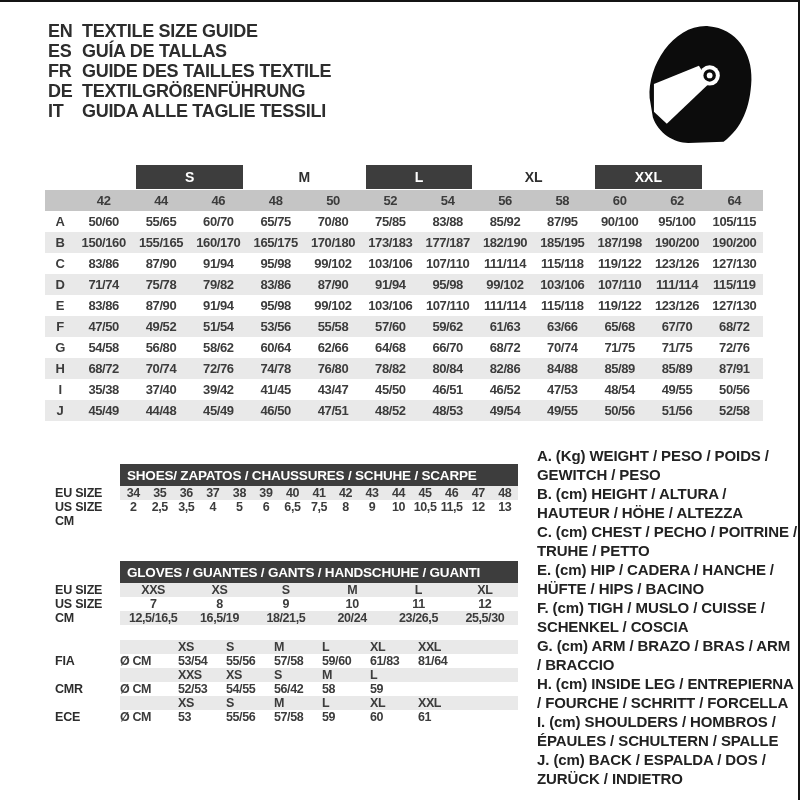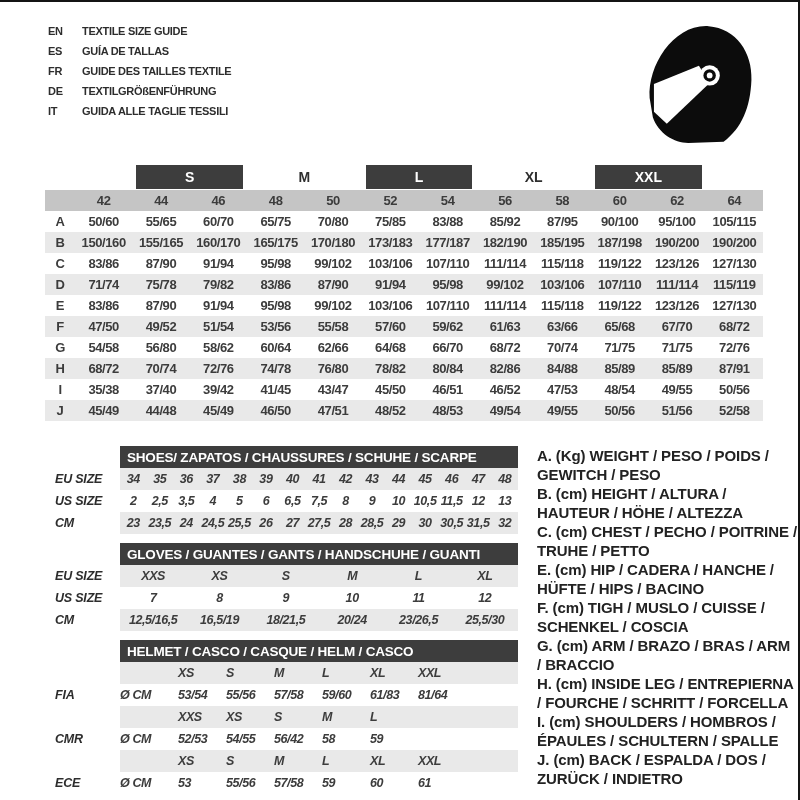--- a/index.html
+++ b/index.html
@@ -3,21 +3,21 @@
 <meta charset="utf-8">
 <style>
   html,body{margin:0;padding:0;background:#fff;}
   .page{position:relative;width:800px;height:800px;background:#ffffff;overflow:hidden;
         font-family:"Liberation Sans",sans-serif;color:#333;}
   .frame-top{position:absolute;top:0;left:0;right:0;height:2px;background:#141414;}
   .frame-right{position:absolute;top:0;right:0;bottom:0;width:2px;background:#141414;}
 
   
   .languages{position:absolute;left:48px;top:21px;}
-  .lang-row{display:flex;height:20px;align-items:center;font-weight:bold;font-size:11px;
+  .lang-row{display:flex;height:20px;align-items:center;font-weight:bold;font-size:18px;
             color:#2d2d2d;letter-spacing:-0.3px;}
   .lang-code{width:34px;}
 
   
   .helmet-logo{position:absolute;left:646px;top:24px;width:108px;height:120px;}
 
   
   .textile{position:absolute;left:45px;top:164px;width:718px;}
   .trow{display:grid;grid-template-columns:30px repeat(12,1fr);height:21px;align-items:center;}
   .trow.bands{height:26px;}
@@ -28,22 +28,22 @@
   .trow.thead{background:#c5c5c5;}
   .tcell{text-align:center;font-weight:bold;font-size:13px;color:#3c3c3c;
          letter-spacing:-0.4px;white-space:nowrap;}
   .tletter{text-align:center;}
   .trows .trow:nth-child(even){background:#e9e9e9;}
 
   
   .subsection{position:absolute;left:55px;width:463px;}
   .sub-header{margin-left:65px;height:22px;background:#3d3d3d;color:#fff;display:flex;
               align-items:center;padding-left:7px;font-weight:bold;font-size:13.5px;
-              letter-spacing:-0.2px;box-sizing:border-box;}
-  .subrow{display:flex;height:22px;font-style:italic;}
+              letter-spacing:-0.2px;box-sizing:border-box;margin-top:18px;}
+  .subrow{display:flex;height:14px;}
   .sublabel{width:65px;display:flex;align-items:center;font-weight:bold;font-size:12.5px;
             color:#2d2d2d;letter-spacing:-0.2px;}
   .subcells{flex:1;display:grid;align-items:center;}
   .subrows .subrow:nth-child(odd) .subcells{background:#e9e9e9;}
   .scell{text-align:center;font-weight:bold;font-size:12.5px;color:#3c3c3c;
          letter-spacing:-0.4px;white-space:nowrap;}
   .shoes .subcells{grid-template-columns:repeat(15,1fr);}
   .gloves .subcells{grid-template-columns:repeat(6,1fr);}
   .helmet-tbl .subcells{grid-template-columns:58px repeat(6,48px);}
   .helmet-tbl .scell{text-align:left;}
@@ -217,38 +217,20 @@
             <div class="scell">9</div>
             <div class="scell">10</div>
             <div class="scell">10,5</div>
             <div class="scell">11,5</div>
             <div class="scell">12</div>
             <div class="scell">13</div>
           </div>
       </div>
         <div class="subrow">
         <div class="sublabel">CM</div>
-        <div class="subcells">
-
-        <div class="scell">23</div>
-            <div class="scell">23,5</div>
-            <div class="scell">24</div>
-            <div class="scell">24,5</div>
-            <div class="scell">25,5</div>
-            <div class="scell">26</div>
-            <div class="scell">27</div>
-            <div class="scell">27,5</div>
-            <div class="scell">28</div>
-            <div class="scell">28,5</div>
-            <div class="scell">29</div>
-            <div class="scell">30</div>
-            <div class="scell">30,5</div>
-            <div class="scell">31,5</div>
-            <div class="scell">32</div>
-          </div>
       </div>
       </div>
   </div>
 
   <div class="subsection gloves" style="top:543px">
     <div class="sub-header">GLOVES / GUANTES / GANTS / HANDSCHUHE / GUANTI</div>
     <div class="subrows">
 
     <div class="subrow">
         <div class="sublabel">EU SIZE</div>
@@ -283,21 +265,20 @@
             <div class="scell">18/21,5</div>
             <div class="scell">20/24</div>
             <div class="scell">23/26,5</div>
             <div class="scell">25,5/30</div>
           </div>
       </div>
       </div>
   </div>
 
   <div class="subsection helmet-tbl" style="top:640px">
-    <div class="sub-header">HELMET / CASCO / CASQUE / HELM / CASCO</div>
     <div class="subrows">
 
     <div class="subrow">
         <div class="sublabel"></div>
         <div class="subcells">
 
         <div class="scell"></div>
             <div class="scell">XS</div>
             <div class="scell">S</div>
             <div class="scell">M</div>

